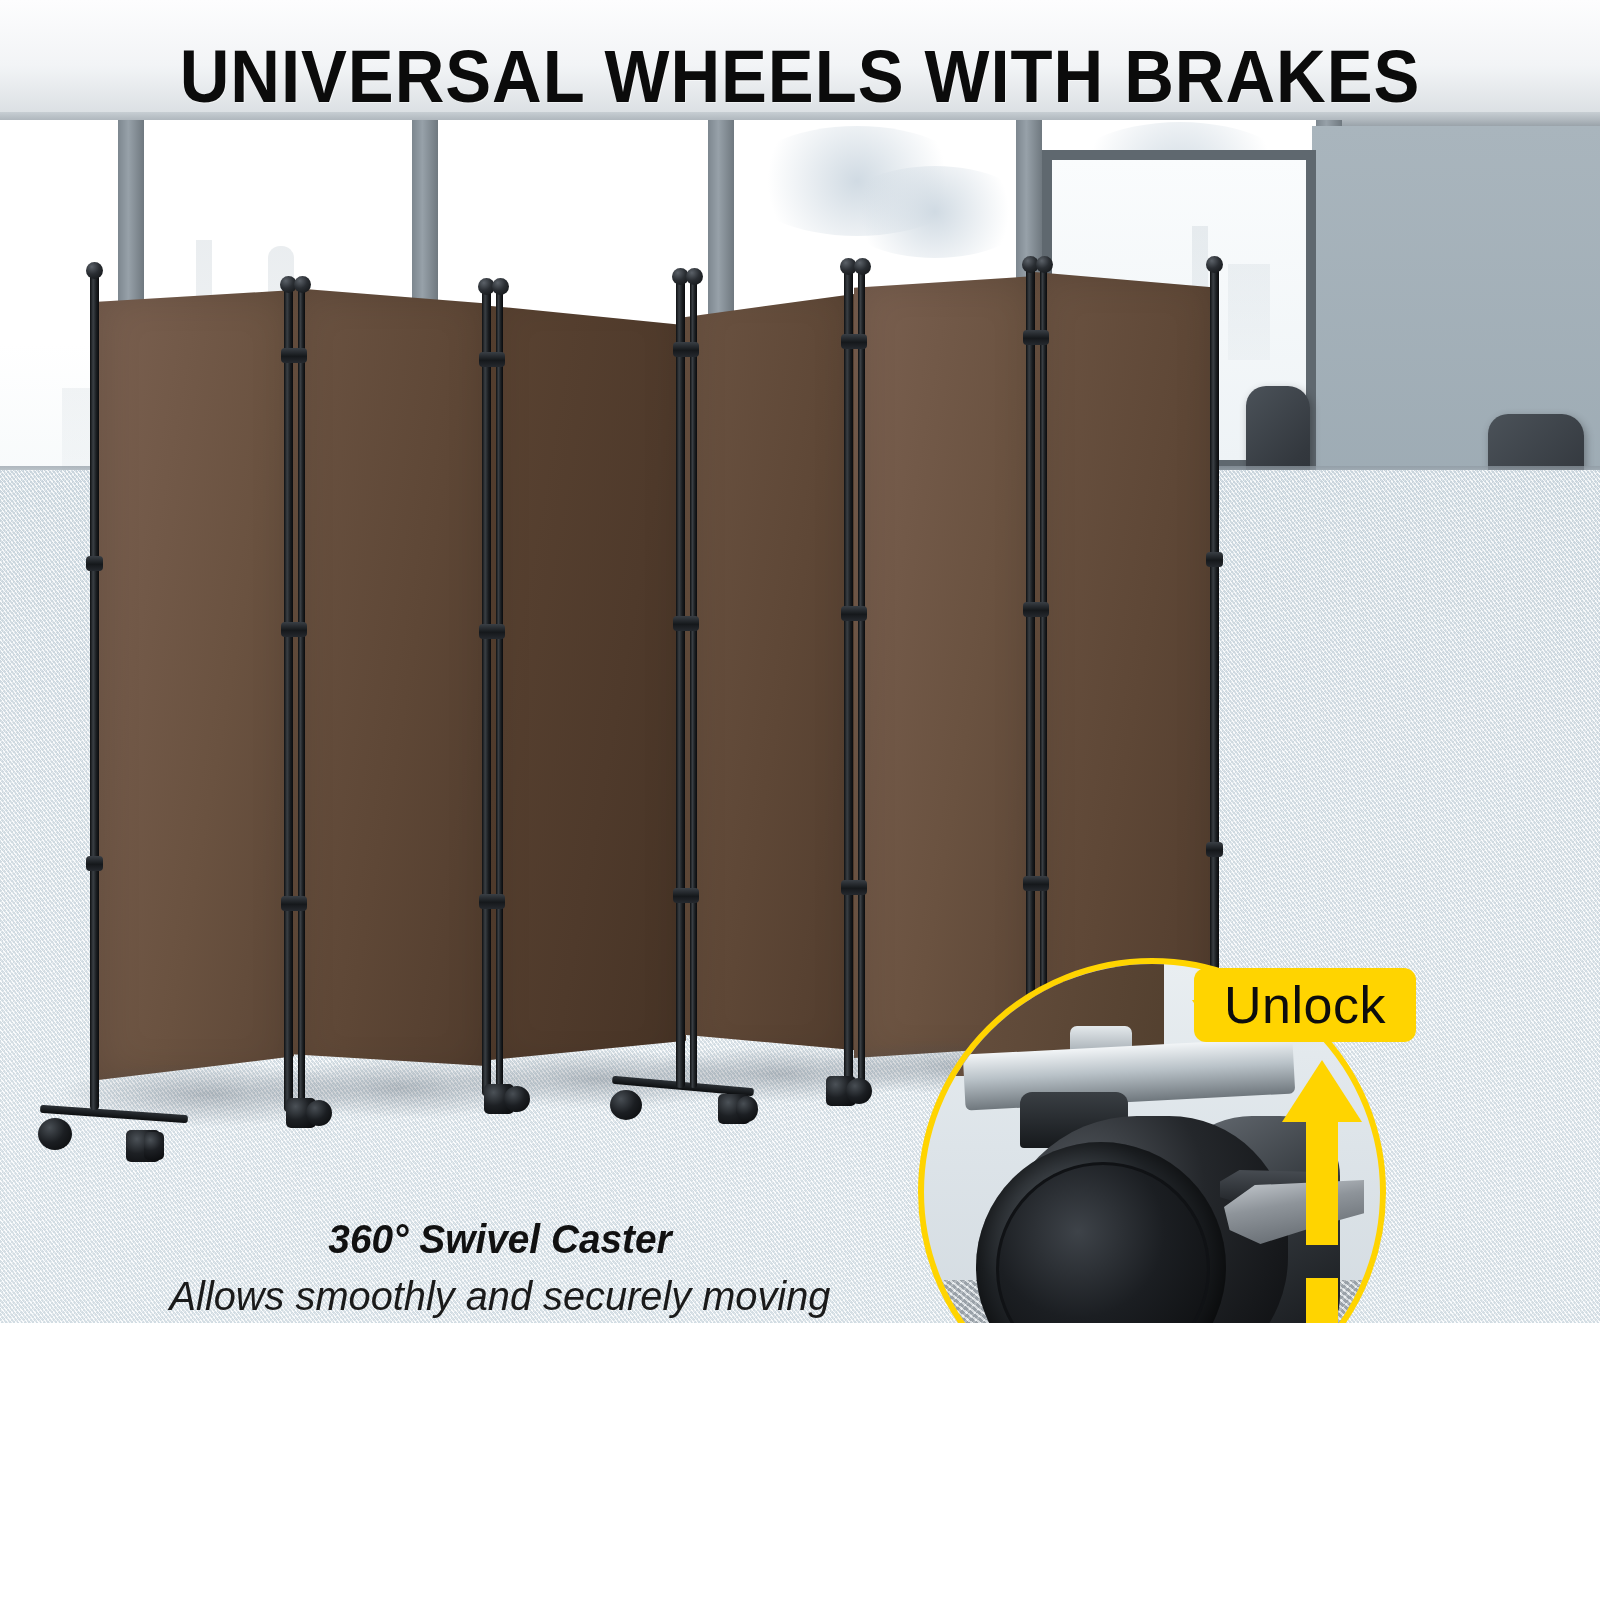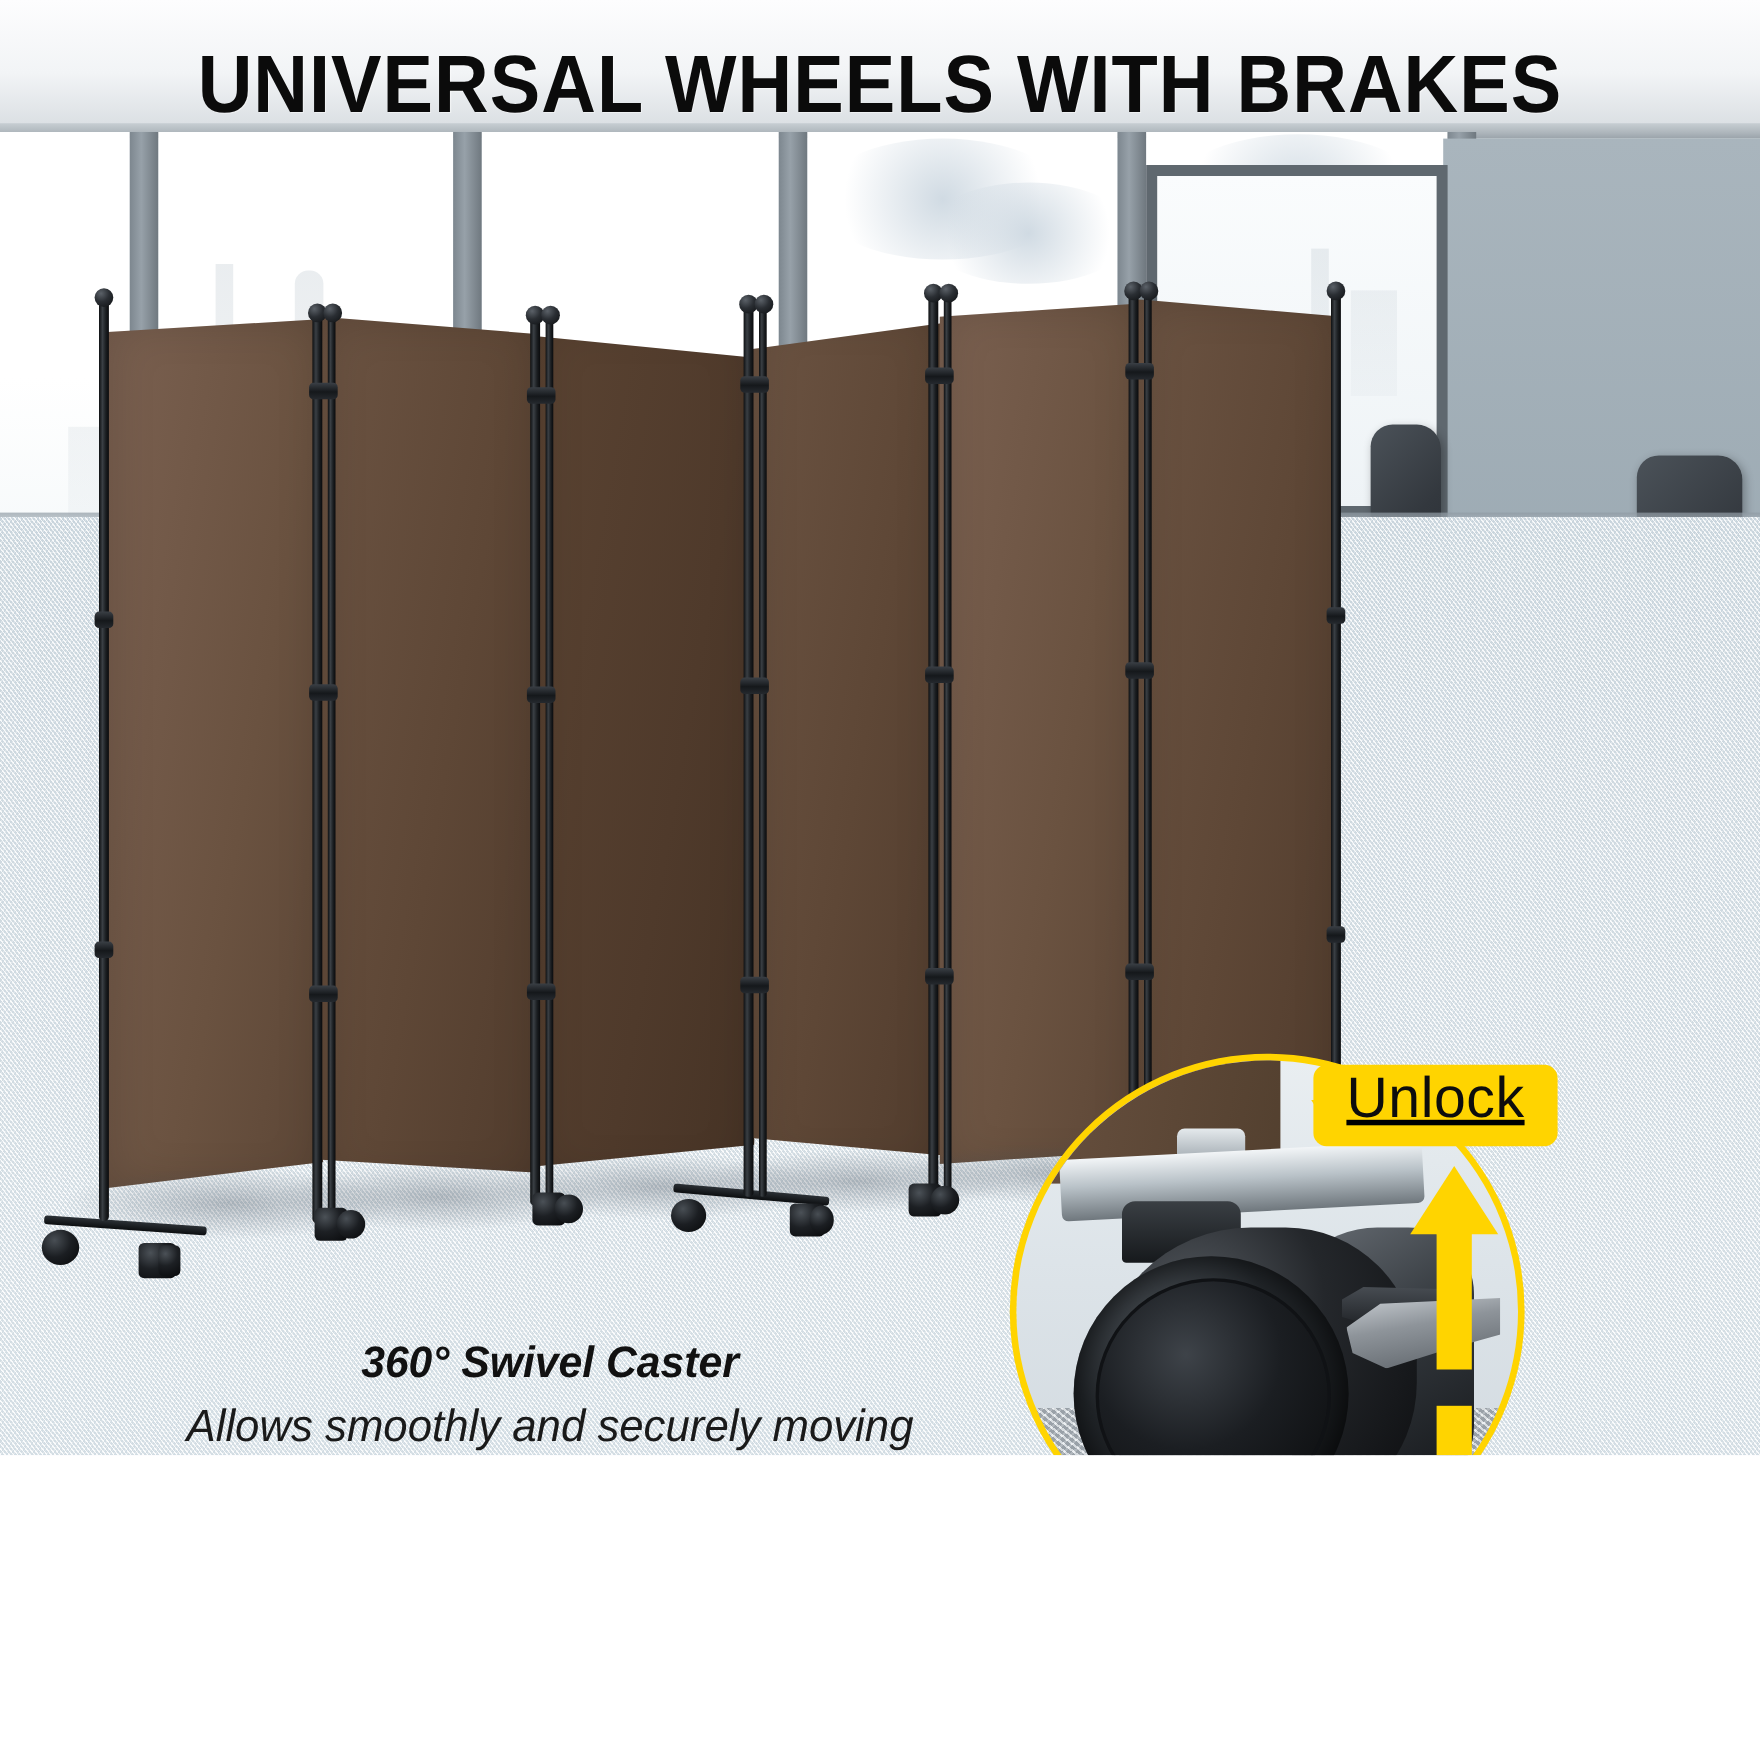--- a/index.html
+++ b/index.html
@@ -240,23 +240,22 @@
     background-image:
       repeating-linear-gradient(38deg,rgba(255,255,255,.40) 0 2px,rgba(90,98,106,.35) 2px 5px),
       repeating-linear-gradient(-44deg,rgba(255,255,255,.25) 0 2px,rgba(110,118,126,.25) 2px 6px);
   }
   .arrow-up,.arrow-down{position:absolute;z-index:34;}
   .arrow-shaft{position:absolute;background:#ffd400;}
   .arrow-head{position:absolute;width:0;height:0;}
 
   .badge{
     position:absolute;background:#ffd400;border-radius:12px;
-    display:flex;align-items:flex-start;justify-content:center;
+    display:flex;align-items:center;justify-content:center;
     z-index:36;
-    text-decoration:underline;
   }
   .badge span{
     font-family:"Liberation Sans","DejaVu Sans",sans-serif;
     font-weight:normal;font-size:52px;color:#0d0d0d;letter-spacing:.5px;
   }
   .badge-tail{position:absolute;width:0;height:0;z-index:35;}
 </style>
 </head>
 <body>
 

